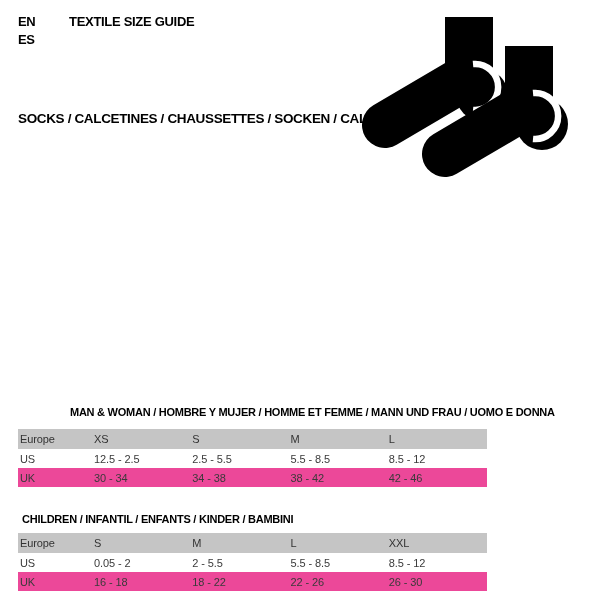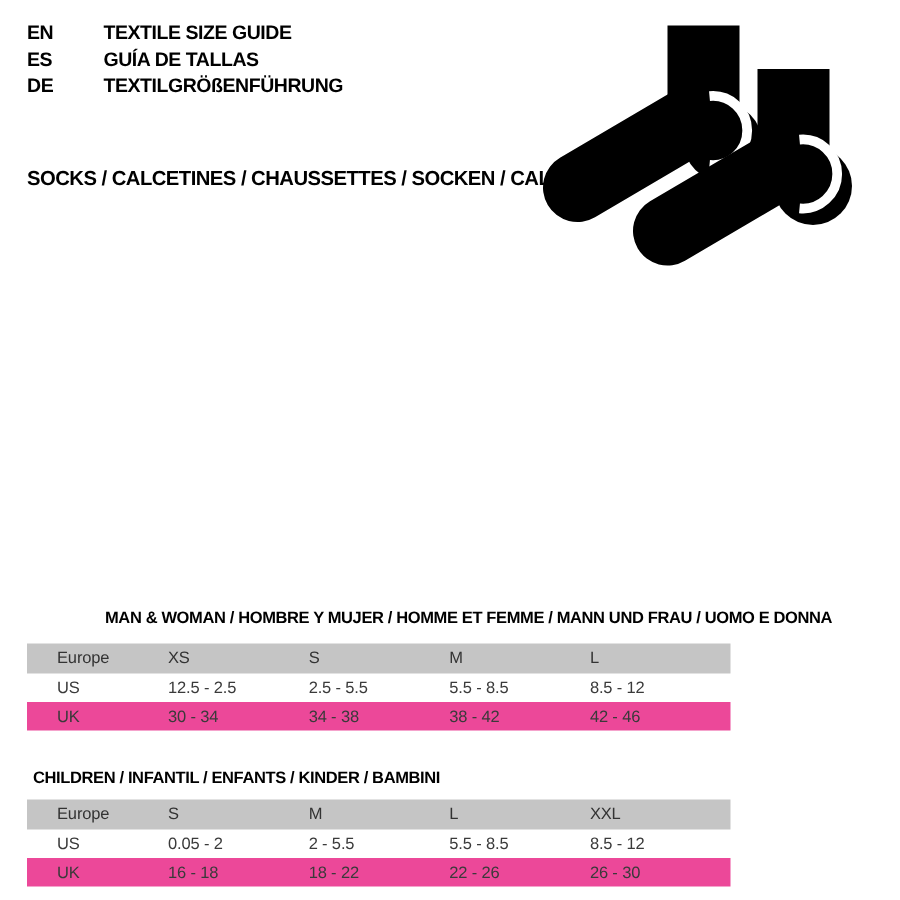--- a/index.html
+++ b/index.html
@@ -39,38 +39,33 @@
 
   .size-table { left:18px; width:469px; }
   #table-1 { top:429px; }
   #table-2 { top:533px; }
   .t-row {
     display:flex; height:19px; align-items:center;
     font-size:11px; color:#3a3a3a; letter-spacing:-0.1px;
   }
   .t-row.hdr { height:20px; background:#c5c5c5; color:#333333; }
   .t-row.alt { background:#ec4899; }
-  .c-region { width:74px; padding-left:20px; text-align:left; }
+  .c-region { width:74px; padding-left:2px; text-align:left; }
   .c-val { flex:1; }
 </style>
 </head>
 <body>
 
 <div class="abs lang-block">
   <div class="lang-row">
     <span class="lang-code">EN</span>
     <span class="lang-label">TEXTILE SIZE GUIDE</span>
   </div>
   <div class="lang-row">
     <span class="lang-code">ES</span>
-    <span class="lang-label">GUÍA DE TALLAS</span>
-  </div>
-  <div class="lang-row">
-    <span class="lang-code">DE</span>
-    <span class="lang-label">TEXTILGRÖßENFÜHRUNG</span>
   </div>
 </div>
 
 <div class="abs category-title">SOCKS / CALCETINES / CHAUSSETTES / SOCKEN / CALZINI</div>
 
 <svg class="abs socks-icon" width="220" height="180" viewBox="0 0 220 180" aria-hidden="true">
   <defs>
     <g id="sock">
 
       <rect x="83" y="0" width="48" height="62" fill="#000"></rect>

